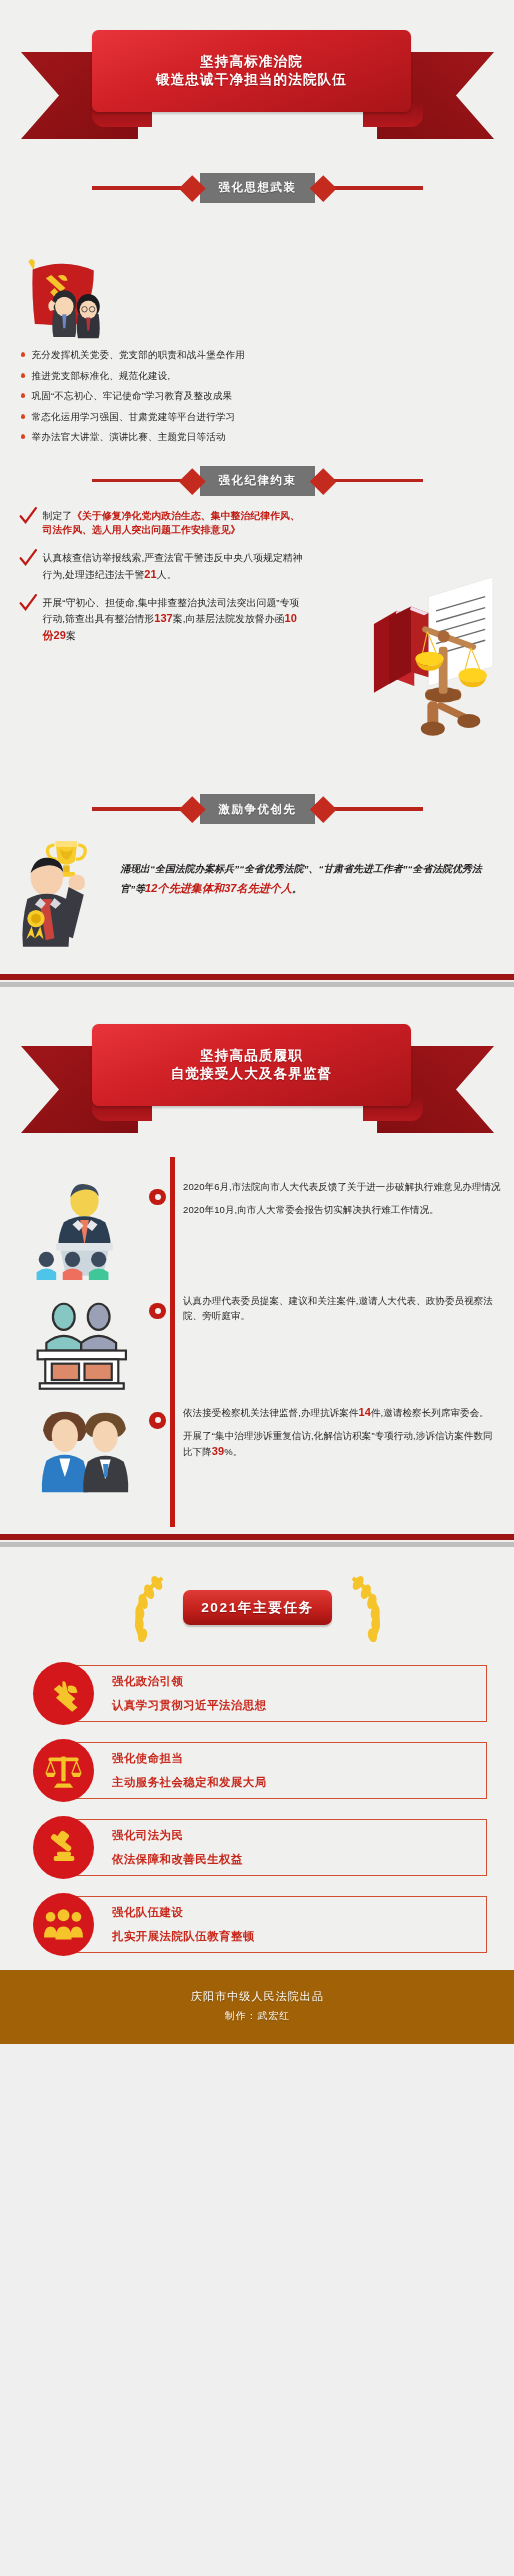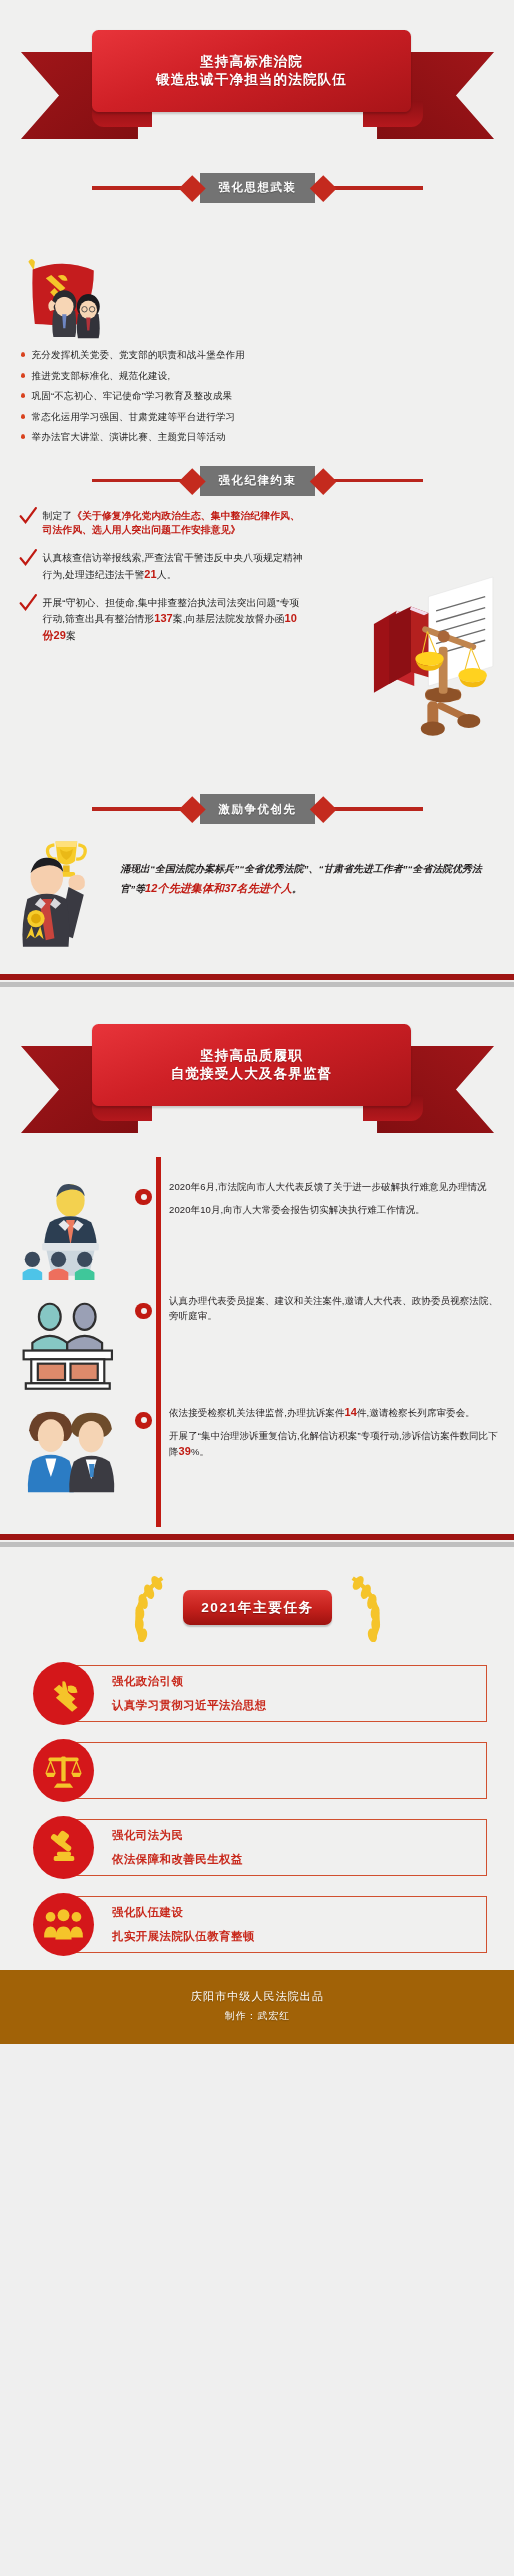--- a/index.html
+++ b/index.html
@@ -70,21 +70,21 @@
   .blk3 { display:flex; align-items:flex-start; padding:5.4px 13px 16.3px 16.3px; min-height:136px;font-style:italic; }
   .blk3 .art { width:104px; flex:0 0 104px; }
   .blk3 .txt { flex:1; font-size:9.8px; line-height:1.85; font-weight:bold; padding-top:25px; letter-spacing:0.1px; }
 
   
   .div-bar { position:relative; height:14px; margin-top:5.4px; }
   .div-bar .red { position:absolute; left:0; right:0; top:1.1px; height:6.5px; background:#9f1513; }
   .div-bar .gray { position:absolute; left:0; right:0; top:9.3px; height:4.9px; background:#bfbfbf; }
 
   
-  .timeline { position:relative; padding:15.3px 14px 22px 0; }
+  .timeline { position:relative; padding:15.3px 14px 22px 0;margin-left:14px; }
   .tl-axis { position:absolute; left:156px; top:0; bottom:0; width:4.9px; background:#c01a12; }
   .tl-row { position:relative; display:flex; align-items:flex-start; margin-bottom:4.4px; min-height:76px; }
   .tl-art { width:131px; flex:0 0 131px; padding-left:16.3px; padding-top:9.8px; }
   .tl-gap { width:38px; flex:0 0 38px; position:relative; }
   .tl-dot {
     position:absolute; left:4.4px; top:16.3px; width:16.3px; height:16.3px; border-radius:50%;
     background:#c01a12; border:0; z-index:3;
     display:flex; align-items:center; justify-content:center;
   }
   .tl-dot::after { content:""; width:6px; height:6px; border-radius:50%; background:#f0f0ef; }
@@ -543,20 +543,24 @@
             <path d="M14 21 L6 42 M14 21 L22 42"></path>
             <path d="M62 21 L54 42 M62 21 L70 42"></path>
           </g>
           <g fill="#f5c42a">
             <path d="M4 42 L24 42 L20 50 L8 50 Z"></path>
             <path d="M52 42 L72 42 L68 50 L56 50 Z"></path>
           </g>
         </svg>
       </div>
     </div>
+    <div class="task-txt">
+      <div class="t1">强化使命担当</div>
+      <div class="t2">主动服务社会稳定和发展大局</div>
+    </div>
   </div>
 
   <div class="task-row">
     <div class="task-frame"></div>
     <div class="task-badge">
       <div class="oval">
         <svg width="40" height="40" viewBox="0 0 74 74">
           <g fill="#f5c42a">
             <rect x="24" y="6" width="18" height="26" rx="5" transform="rotate(38 33 19)"></rect>
             <rect x="10" y="22" width="44" height="11" rx="5" transform="rotate(38 32 27)"></rect>

